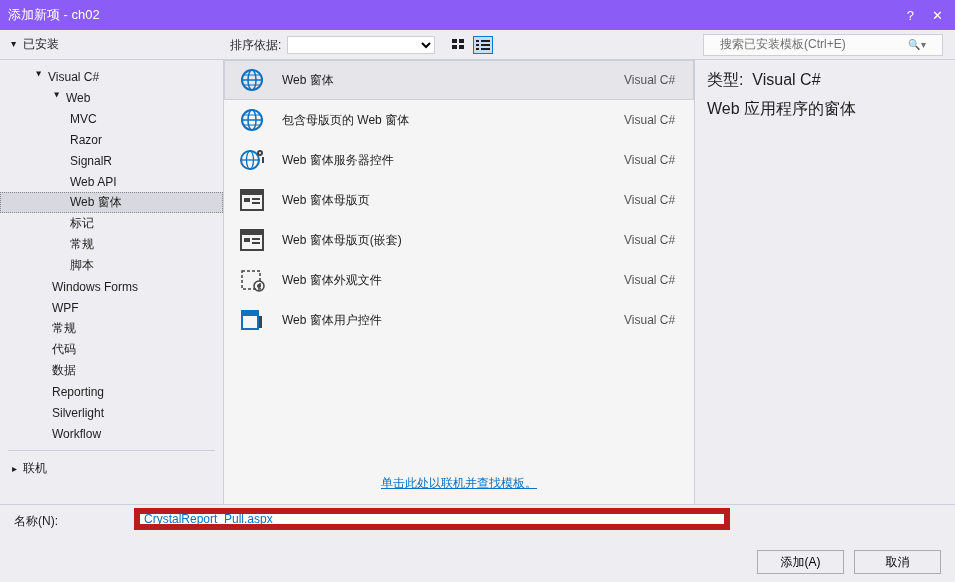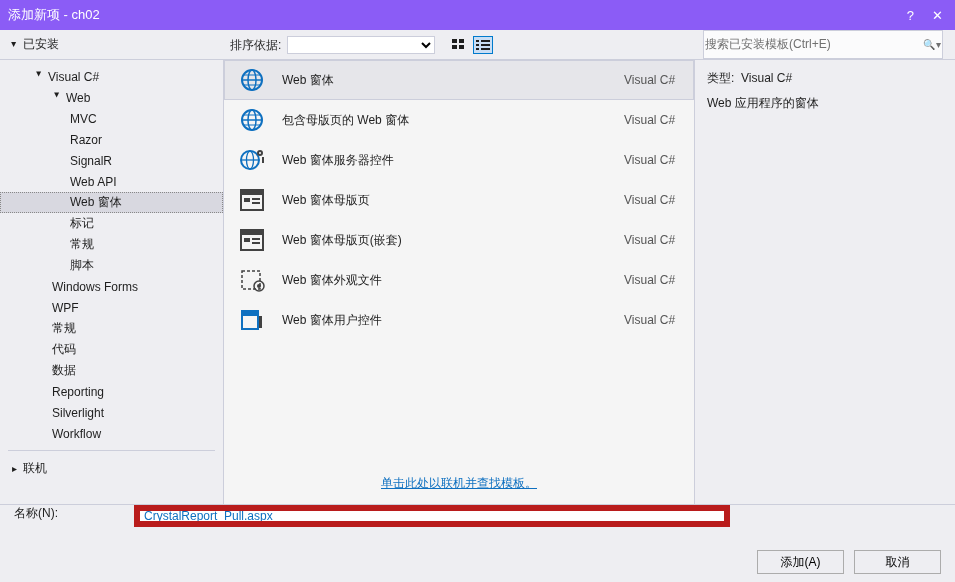--- a/index.html
+++ b/index.html
@@ -10,21 +10,21 @@
 .titlebar .tright { display: flex; align-items: center; gap: 18px; padding-right: 4px; }
 .titlebar .tright span { cursor: pointer; }
 .subbar { height: 30px; background: #eeeef2; display: flex; align-items: center; border-bottom: 1px solid #cccedb; }
 .subbar .left-head { width: 224px; display: flex; align-items: center; padding-left: 12px; gap: 6px; }
 .subbar .arrow { transform: rotate(90deg); display: inline-block; font-size: 10px; color: #1e1e1e; }
 .subbar .sort { display: flex; align-items: flex-end; gap: 6px; padding-left: 6px; }
 .subbar select { width: 148px; height: 14px; background: #fff; border: 1px solid #cccedb; font-size: 16px; padding: 8px 4px; }
 .subbar .vbtns { display: flex; align-items: center; gap: 4px; margin-left: 14px; }
 .subbar .vbtn { width: 20px; height: 18px; display: flex; align-items: center; justify-content: center; }
 .subbar .vbtn.active { background: #c9def5; border: 1px solid #007acc; }
-.subbar .search { margin-left: auto; margin-right: 12px; width: 240px; height: 29px; background: #fbfbfc; border: 1px solid #cccedb; display: flex; align-items: center; padding: 0 1px; color: #717171; }
+.subbar .search { margin-left: auto; margin-right: 12px; width: 240px; height: 22px; background: #fbfbfc; border: 1px solid #cccedb; display: flex; align-items: center; padding: 0 16px; color: #717171; }
 .subbar .search span.ph { flex: 1; }
 .body { flex: 1; display: flex; min-height: 0; }
 .sidebar { width: 224px; background: #eeeef2; border-right: 1px solid #cccedb; padding-top: 6px; overflow: auto; }
 .tree-row { display: flex; align-items: center; height: 21px; padding-left: 18px; gap: 4px; cursor: pointer; white-space: nowrap; }
 .tree-row .exp { width: 10px; font-size: 10px; color: #1e1e1e; transform: rotate(90deg); display:inline-block;}
 .tree-row.selected { background: #d8d8e0; position: relative; }
 .tree-row.selected::after{content:"";position:absolute;inset:0;border:1px dotted #888;pointer-events:none;}
 .indent1 { padding-left: 34px; }
 .indent2 { padding-left: 52px; }
 .indent3 { padding-left: 70px; }
@@ -33,24 +33,24 @@
 .online-row .arrow2 { font-size: 10px; color: #1e1e1e; }
 .center { flex: 1; background: #f5f5f5; display: flex; flex-direction: column; border-right: 1px solid #cccedb; overflow: hidden; }
 .items { flex: 1; overflow: auto; }
 .item { display: flex; align-items: center; height: 40px; padding-left: 14px; gap: 16px; cursor: pointer; }
 .item.selected { background: #e6e6ea; outline: 1px solid #cccedb; outline-offset: -1px; }
 .item .iconbox { width: 28px; height: 28px; display: flex; align-items: center; justify-content: center; }
 .item .label { flex: 1; font-size: 12px; }
 .item .lang { width: 70px; color: #555; font-size: 12px; padding-right: 8px; }
 .online-link { text-align: center; padding: 10px 0 12px; }
 .online-link a { color: #0e70c0; text-decoration: underline; font-size: 12px; cursor: pointer; }
-.right { width: 260px; background: #eeeef2; padding: 10px 12px; font-size: 12px; }
+.right { width: 260px; background: #eeeef2; padding: 10px 12px; font-size: 16px; }
 .right .r1 { margin-bottom: 8px; }
 .right .r1 b { font-weight: normal; }
-.namebar { height: 38px; background: #eeeef2; border-top: 1px solid #cccedb; display: flex; align-items: flex-start; padding: 0 14px; gap: 20px; }
+.namebar { height: 38px; background: #eeeef2; border-top: 1px solid #cccedb; display: flex; align-items: flex-end; padding: 12px 14px; gap: 20px; }
 .namebar .lbl { width: 100px; }
 .namebar input { width: 596px; height: 22px; border: 6px solid #b91c1c; padding: 0 4px; font-size: 12px; color: #0e70c0; }
 .btnbar { height: 40px; background: #eeeef2; display: flex; align-items: center; justify-content: flex-end; padding-right: 14px; gap: 10px; }
 .btn { width: 87px; height: 24px; background: #eeeef2; border: 1px solid #acacac; font-size: 12px; cursor: pointer; }
 svg { display: block; }
 </style>
 </head>
 <body>
 
 <div class="dlg">

